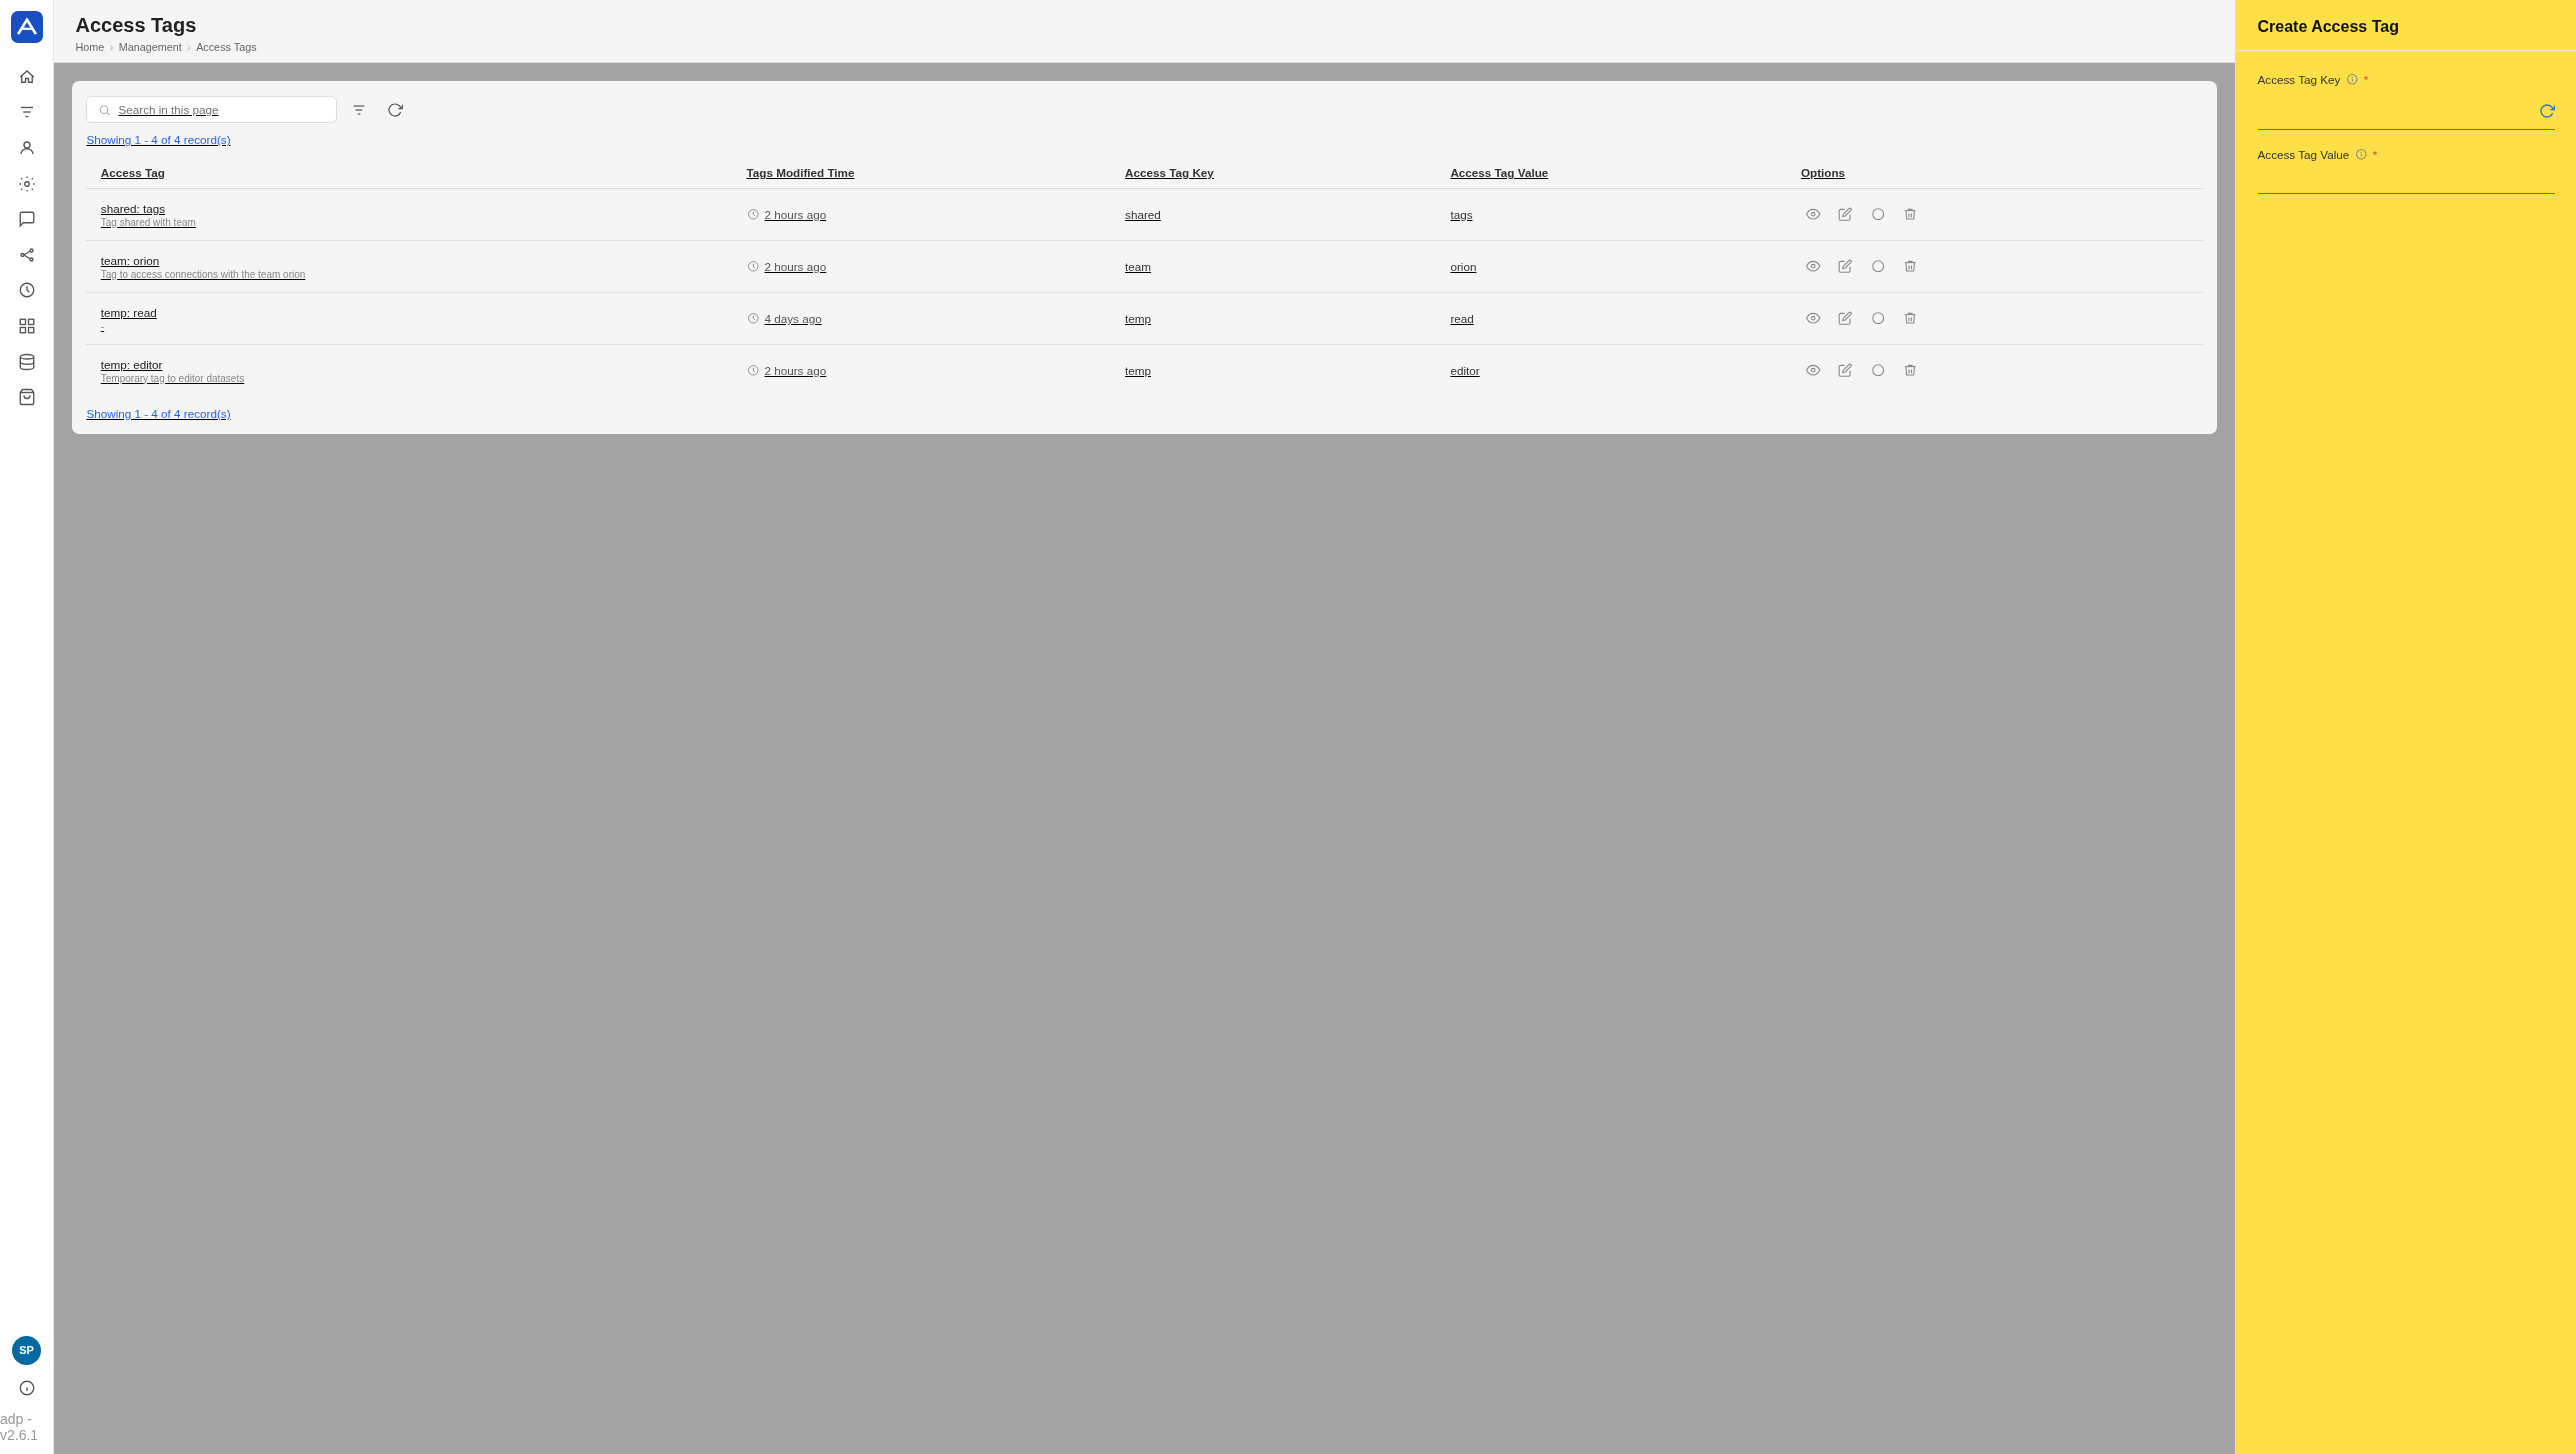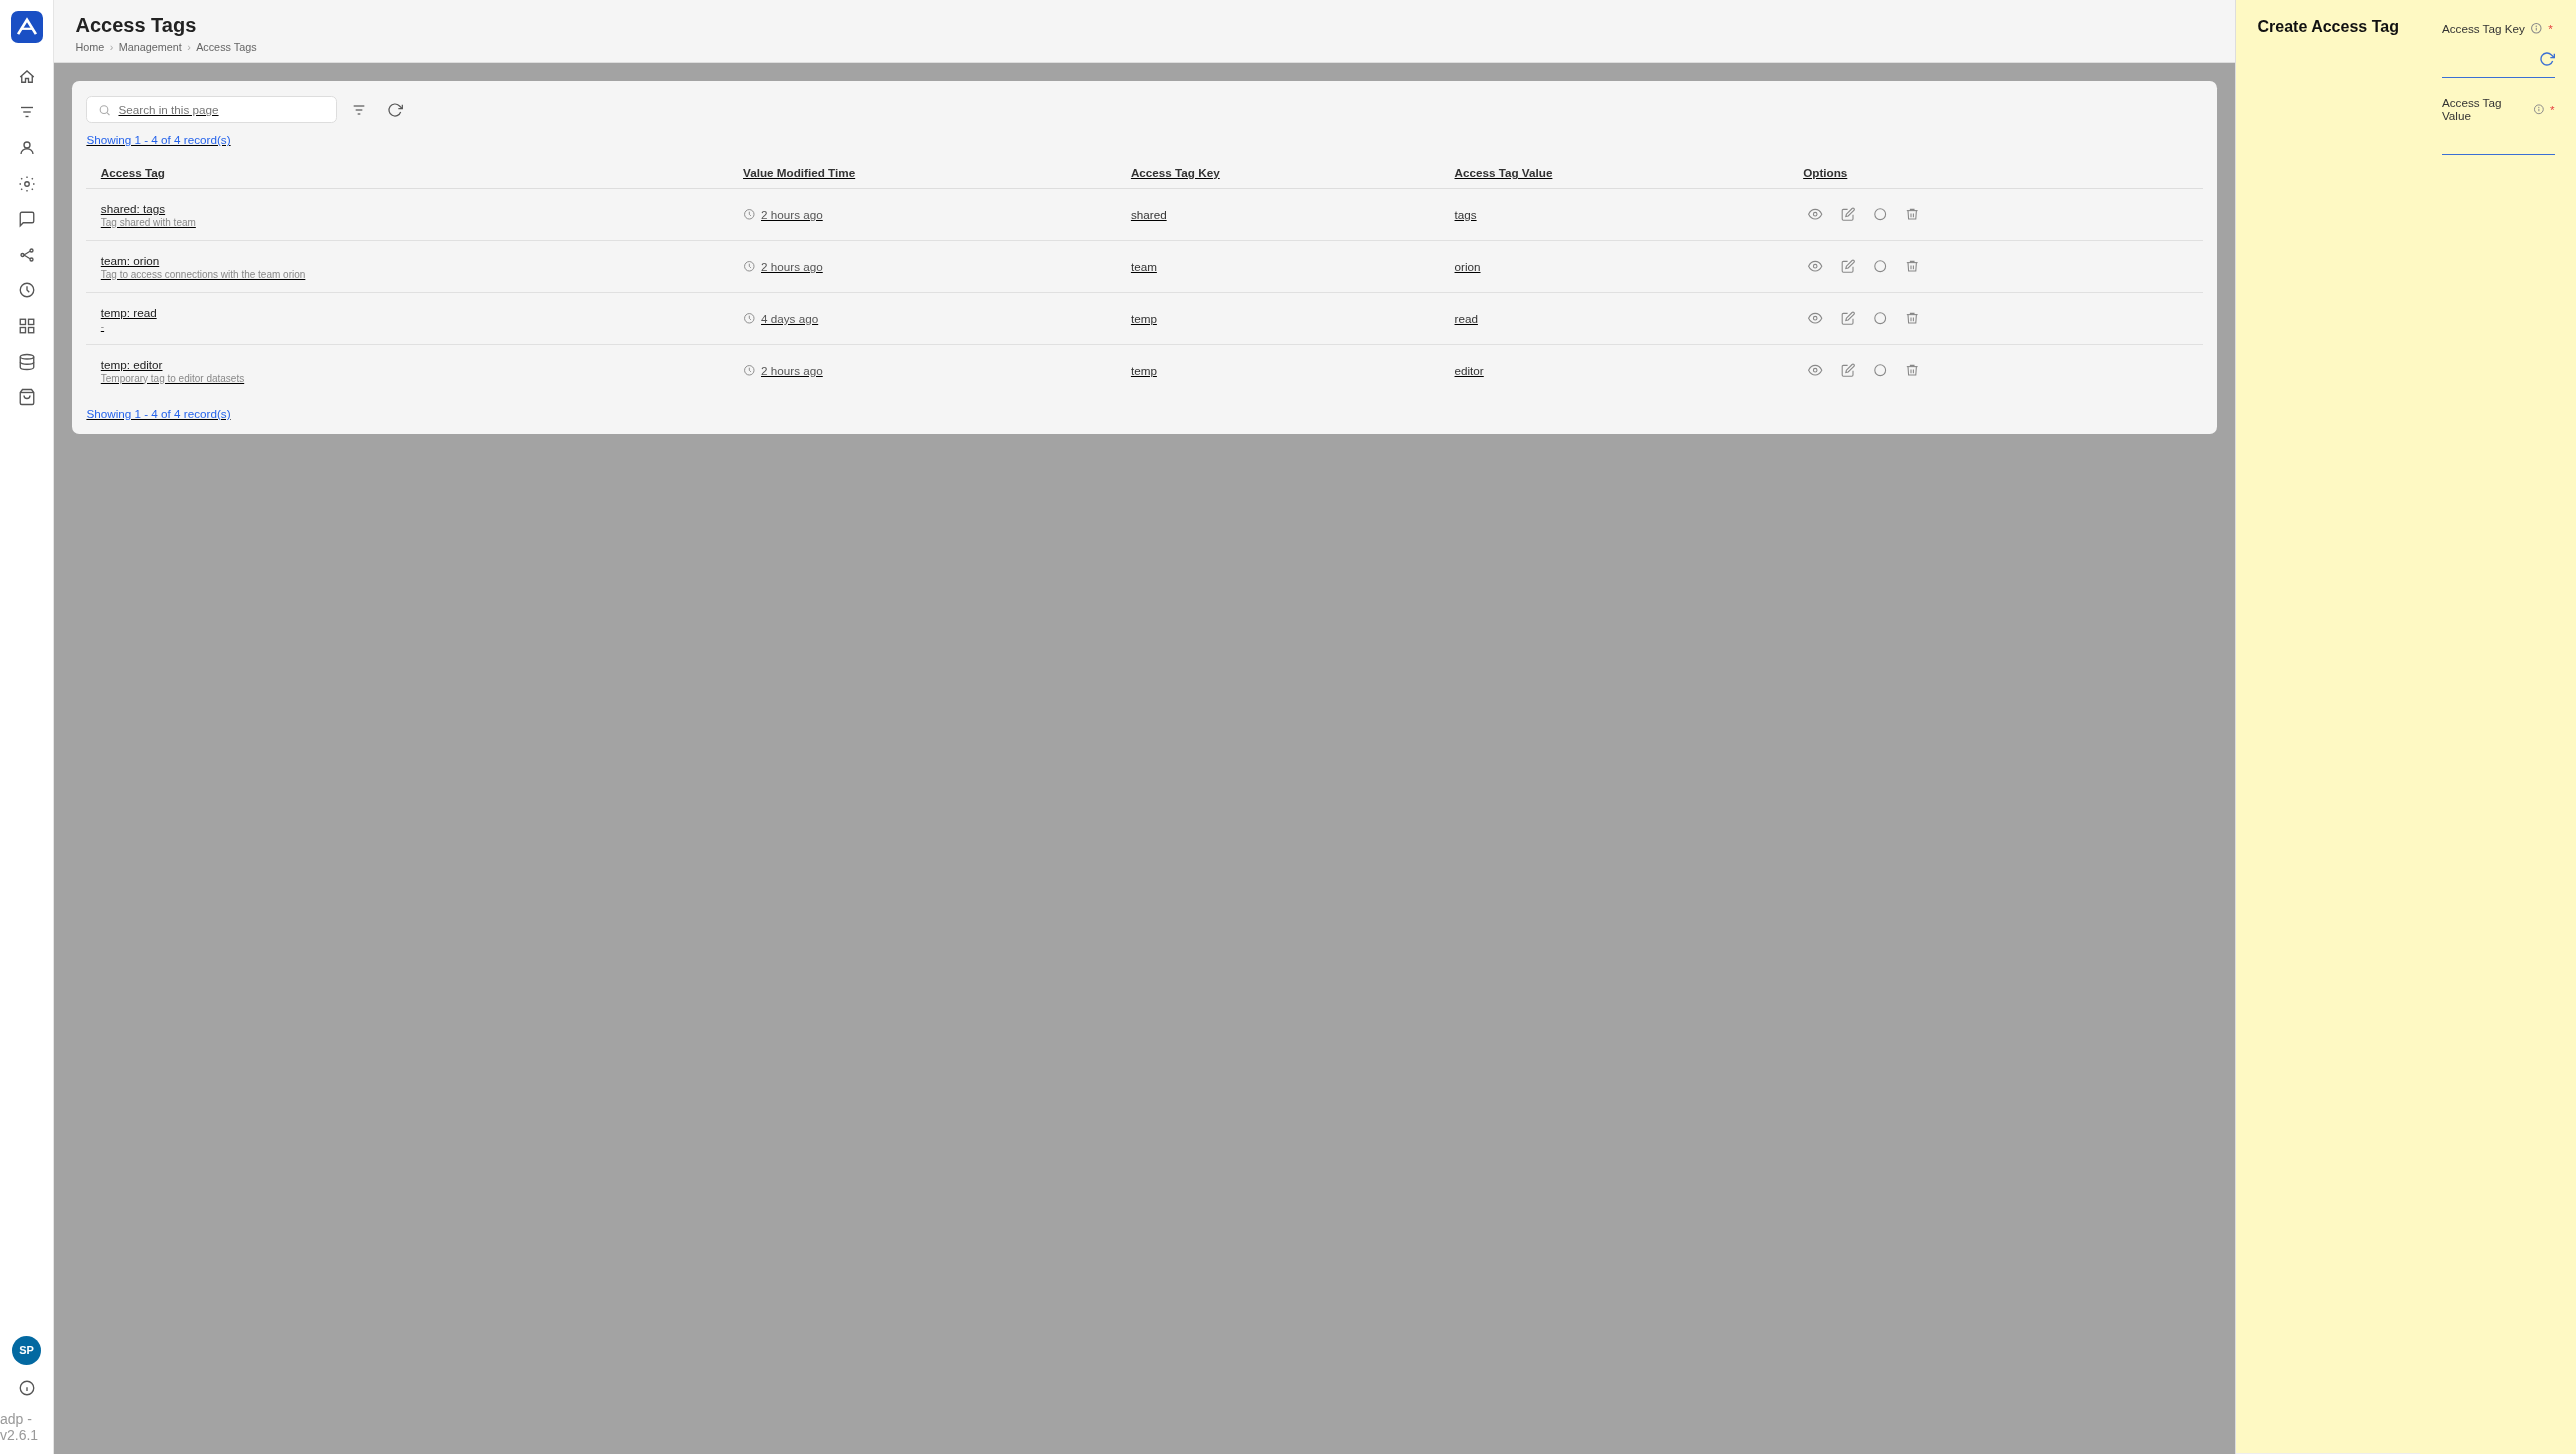--- a/index.html
+++ b/index.html
@@ -193,23 +193,24 @@
       align-items: center;
       justify-content: center;
       cursor: pointer;
       color: #888;
       border-radius: 3.6px;
     }
 
     
     .right-panel {
       width: 341px;
-      background: #fef9c3;
+      background: #fde047;
       border-left: 0.9px solid #ddd;
       display: flex;
+      flex-direction: column;
       padding: 0;
     }
     .right-panel-header {
       padding: 18px 21.5px 14.4px 21.5px;
       border-bottom: 0.9px solid #eee;
     }
     .right-panel-title {
       font-size: 16px;
       font-weight: 600;
       color: #111;
@@ -390,21 +391,21 @@
           </svg>
         </button>
       </div>
 
       <div class="records-count">Showing 1 - 4 of 4 record(s)</div>
 
       <table>
         <thead>
           <tr>
             <th>Access Tag</th>
-            <th>Value Modified Time</th>
+            <th>Tags Modified Time</th>
             <th>Access Tag Key</th>
             <th>Access Tag Value</th>
             <th>Options</th>
           </tr>
         </thead>
         <tbody id="table-body">
             <tr>
       <td>
         <div class="tag-name">shared: tags</div>
         <div class="tag-desc">Tag shared with team</div>

